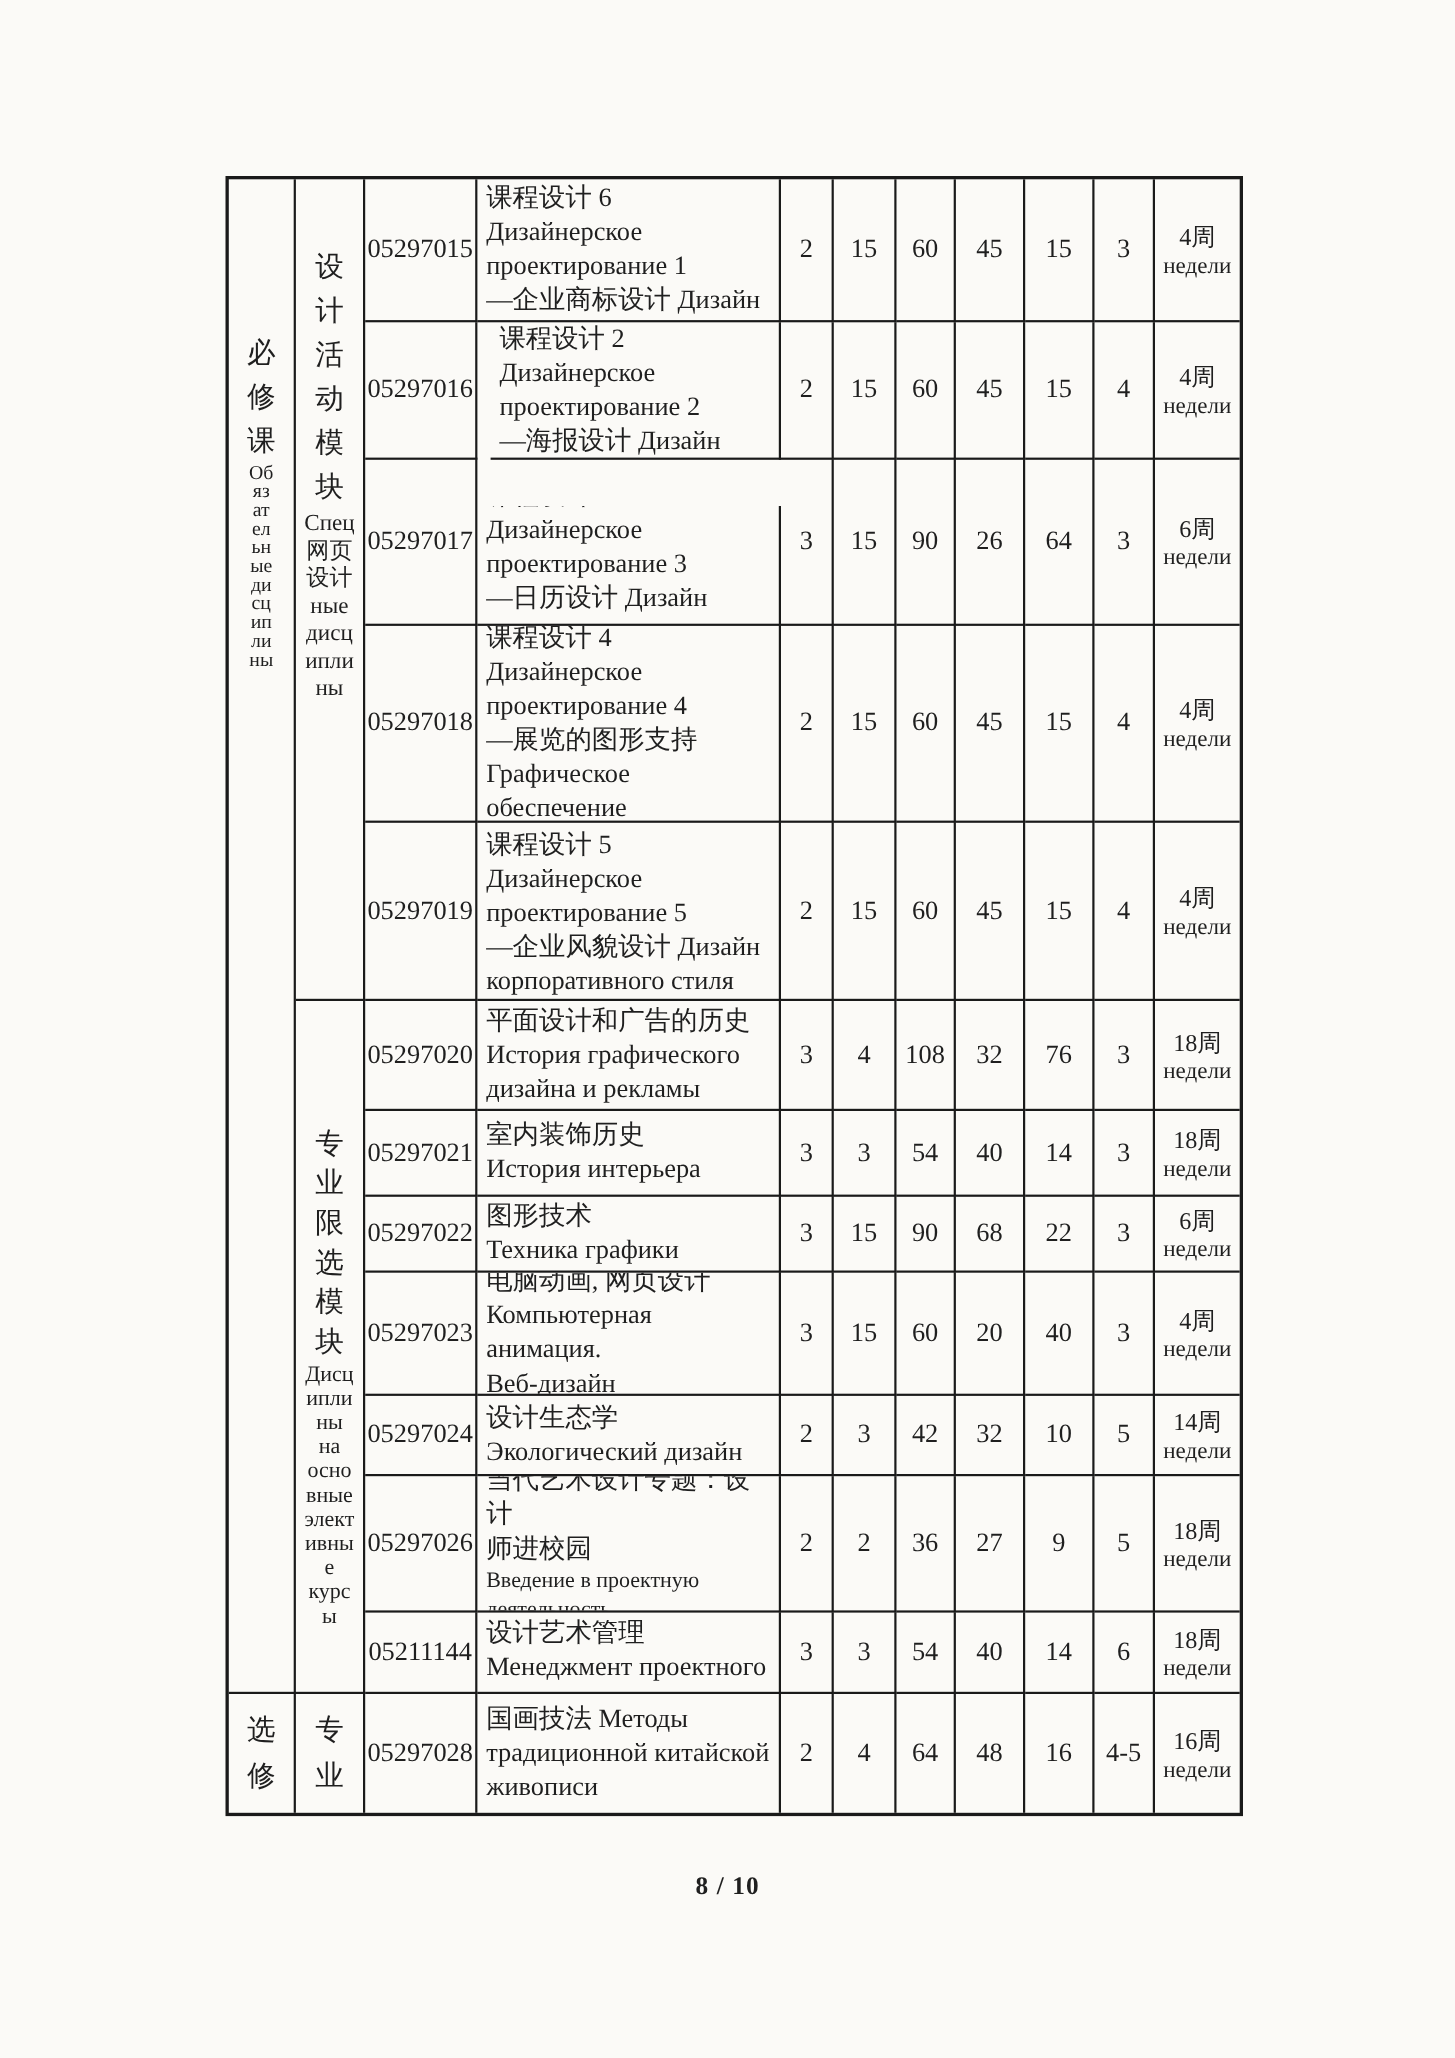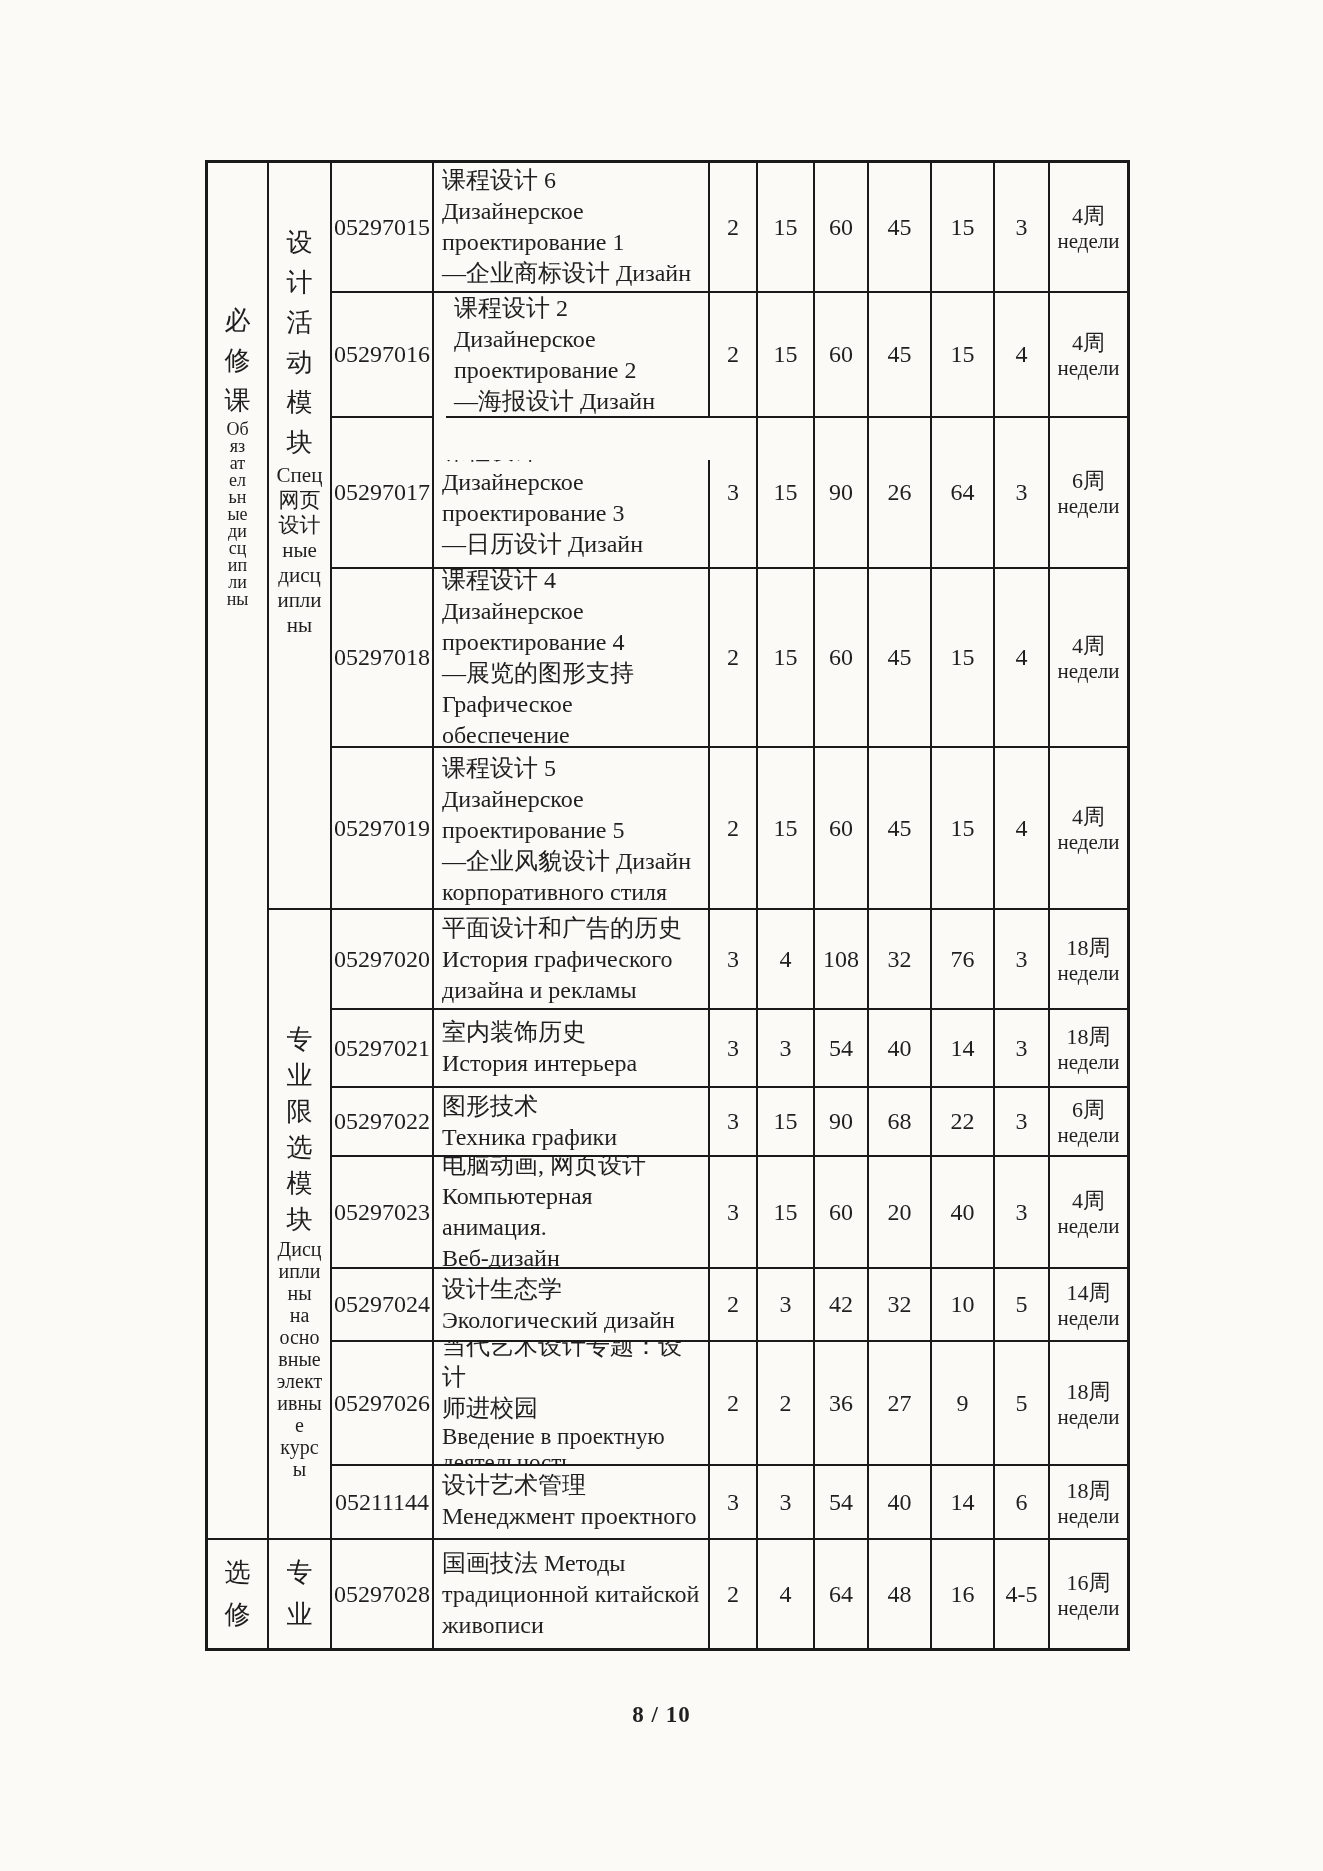--- a/index.html
+++ b/index.html
@@ -34,21 +34,21 @@
   .cat-limited{padding-top:112px;}
   .cat-limited .zh{line-height:36px;}
   .cat-limited .ru{font-size:20px;line-height:22px;}
   .cat-elec,.cat-major{justify-content:center;padding-top:0;}
   .cat-elec .zh,.cat-major .zh{line-height:42px;}
   
   .code{display:flex;align-items:center;justify-content:center;font-size:24px;}
   
   .name{display:flex;flex-direction:column;justify-content:center;padding:5px 8px;}
   .name .ln{font-size:24px;line-height:31px;}
-  .name .ln.sm{font-size:23px;line-height:26px;}
+  .name .ln.sm{font-size:20px;line-height:26px;}
   .name .cut{
     height:8px;width:205px;margin:3px 0 0 2px;opacity:.75;
     background:repeating-linear-gradient(90deg,#c6c3be 0 13px,#f2f1ee 13px 19px);
   }
   
   .num{display:flex;align-items:center;justify-content:center;font-size:24px;}
   
   .weeks{display:flex;flex-direction:column;align-items:center;justify-content:center;text-align:center;}
   .weeks .wk-zh{font-size:22px;line-height:27px;}
   .weeks .wk-ru{font-size:21px;line-height:24px;}

